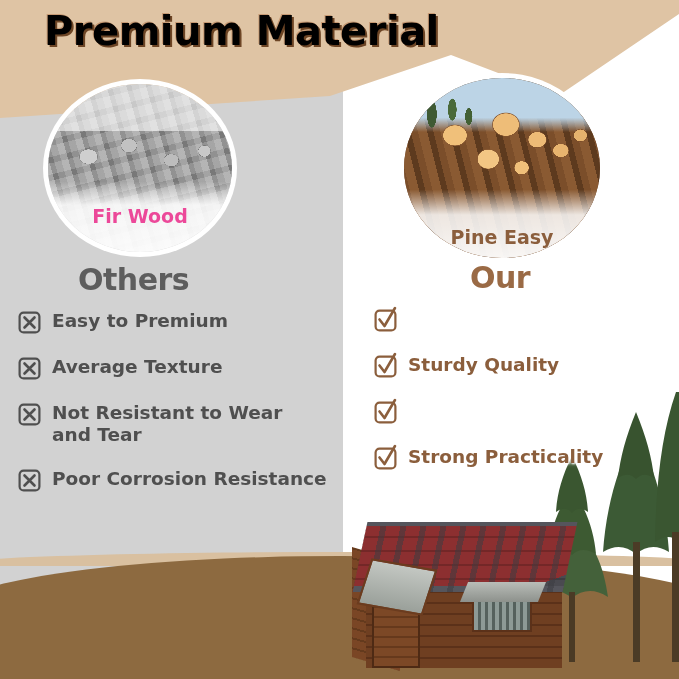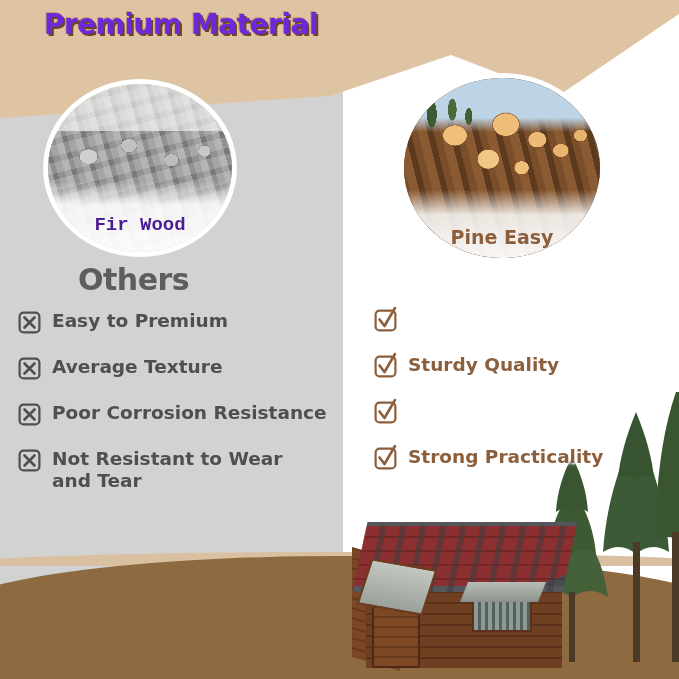--- a/index.html
+++ b/index.html
@@ -15,22 +15,22 @@
        background:#dfc4a4;
        clip-path:polygon(0 0,679px 0,679px 14px,558px 96px,451px 55px,330px 96px,0 118px);}
 
   
   .footer-band{position:absolute;left:-60px;top:556px;width:800px;height:190px;
        background:#8d6a40;border-radius:50% 50% 0 0 / 60px 60px 0 0;}
   .footer-edge{position:absolute;left:-60px;top:552px;width:800px;height:14px;
        background:#d9c0a0;border-radius:50% 50% 0 0 / 14px 14px 0 0;}
 
   
-  .title{position:absolute;left:44px;top:8px;font-size:28px;font-weight:bold;
-       letter-spacing:-0.5px;color:#6d28d9;
+  .title{position:absolute;left:44px;top:8px;font-size:40px;font-weight:bold;
+       letter-spacing:-0.5px;color:#000000;
        text-shadow:2px 2px 0 #6d4525, -1px -1px 0 #c79a74;
        font-family:"DejaVu Sans",sans-serif;}
 
   
   .circle{position:absolute;border-radius:50%;overflow:hidden;
        box-shadow:0 0 0 5px #ffffff;}
   .circle-left{left:48px;top:84px;width:184px;height:168px;}
   .circle-right{left:404px;top:78px;width:196px;height:180px;}
 
   .logs-gray{position:absolute;inset:0;
@@ -64,21 +64,21 @@
         radial-gradient(ellipse 11px 10px at 90% 30%,#e6b36d 0 58%,#784a27 60%,transparent 65%),
         radial-gradient(ellipse 12px 11px at 60% 60%,#f0c07a 0 58%,#84542d 60%,transparent 65%);}
   .tree-tip{position:absolute;left:6%;top:2%;width:34%;height:26%;
        background:
         radial-gradient(ellipse 8px 22px at 24% 70%,#3f5a33 0 60%,transparent 62%),
         radial-gradient(ellipse 7px 18px at 55% 60%,#4a6a3a 0 60%,transparent 62%),
         radial-gradient(ellipse 6px 14px at 80% 75%,#426034 0 60%,transparent 62%);}
 
   .circle-label{position:absolute;left:0;width:100%;text-align:center;
        font-size:19px;font-weight:bold;font-family:"DejaVu Sans",sans-serif;}
-  .label-left{bottom:16px;color:#4c1d95;font-family:Liberation Mono, monospace;}
+  .label-left{bottom:25px;color:#ec4899;}
   .label-right{bottom:10px;color:#8b5e3c;}
 
   
   .col-heading{position:absolute;font-size:30px;font-weight:bold;
        font-family:"DejaVu Sans",sans-serif;letter-spacing:-0.5px;}
   .heading-others{left:78px;top:262px;color:#5d5d5d;}
   .heading-our{left:470px;top:260px;color:#9a6a45;}
 
   
   .list{position:absolute;}
@@ -176,20 +176,21 @@
   </div>
 
   <div class="circle circle-right">
     <div class="logs-color">
       <div class="tree-tip"></div>
     </div>
     <div class="circle-label label-right">Pine Easy</div>
   </div>
 
   <div class="col-heading heading-others">Others</div>
+  <div class="col-heading heading-our">Our</div>
 
   <div class="list list-left left">
     <div class="row">
       <span class="box">
         <svg width="23" height="23" viewBox="0 0 23 23">
           <rect x="1.6" y="1.6" width="19.8" height="19.8" rx="4" ry="4" fill="none" stroke="#4f4f4f" stroke-width="2.2"></rect>
           <path d="M6.5 6.5 L16.5 16.5 M16.5 6.5 L6.5 16.5" stroke="#4f4f4f" stroke-width="2.6" stroke-linecap="round"></path>
         </svg>
       </span>
       <span class="row-text">Easy to Premium</span>
@@ -203,31 +204,31 @@
       </span>
       <span class="row-text">Average Texture</span>
     </div>
     <div class="row">
       <span class="box">
         <svg width="23" height="23" viewBox="0 0 23 23">
           <rect x="1.6" y="1.6" width="19.8" height="19.8" rx="4" ry="4" fill="none" stroke="#4f4f4f" stroke-width="2.2"></rect>
           <path d="M6.5 6.5 L16.5 16.5 M16.5 6.5 L6.5 16.5" stroke="#4f4f4f" stroke-width="2.6" stroke-linecap="round"></path>
         </svg>
       </span>
+      <span class="row-text" style="max-width:240px">Not Resistant to Wear and Tear</span>
+    </div>
+    <div class="row">
+      <span class="box">
+        <svg width="23" height="23" viewBox="0 0 23 23">
+          <rect x="1.6" y="1.6" width="19.8" height="19.8" rx="4" ry="4" fill="none" stroke="#4f4f4f" stroke-width="2.2"></rect>
+          <path d="M6.5 6.5 L16.5 16.5 M16.5 6.5 L6.5 16.5" stroke="#4f4f4f" stroke-width="2.6" stroke-linecap="round"></path>
+        </svg>
+      </span>
       <span class="row-text">Poor Corrosion Resistance</span>
     </div>
-    <div class="row">
-      <span class="box">
-        <svg width="23" height="23" viewBox="0 0 23 23">
-          <rect x="1.6" y="1.6" width="19.8" height="19.8" rx="4" ry="4" fill="none" stroke="#4f4f4f" stroke-width="2.2"></rect>
-          <path d="M6.5 6.5 L16.5 16.5 M16.5 6.5 L6.5 16.5" stroke="#4f4f4f" stroke-width="2.6" stroke-linecap="round"></path>
-        </svg>
-      </span>
-      <span class="row-text" style="max-width:240px">Not Resistant to Wear and Tear</span>
-    </div>
   </div>
 
   <div class="list list-right right">
     <div class="row">
       <span class="box">
         <svg width="23" height="23" viewBox="0 0 23 23">
           <rect x="1.6" y="1.6" width="19.8" height="19.8" rx="4" ry="4" fill="none" stroke="#8b5e3c" stroke-width="2.2"></rect>
           <path d="M5.5 10.5 L10.5 17 L21 -1" fill="none" stroke="#8b5e3c" stroke-width="2.6" stroke-linecap="round" stroke-linejoin="round"></path>
         </svg>
       </span>

